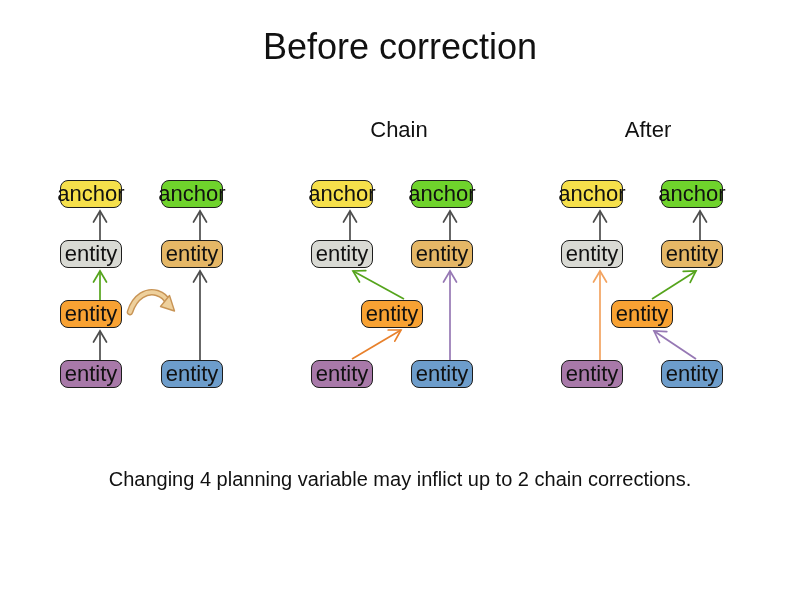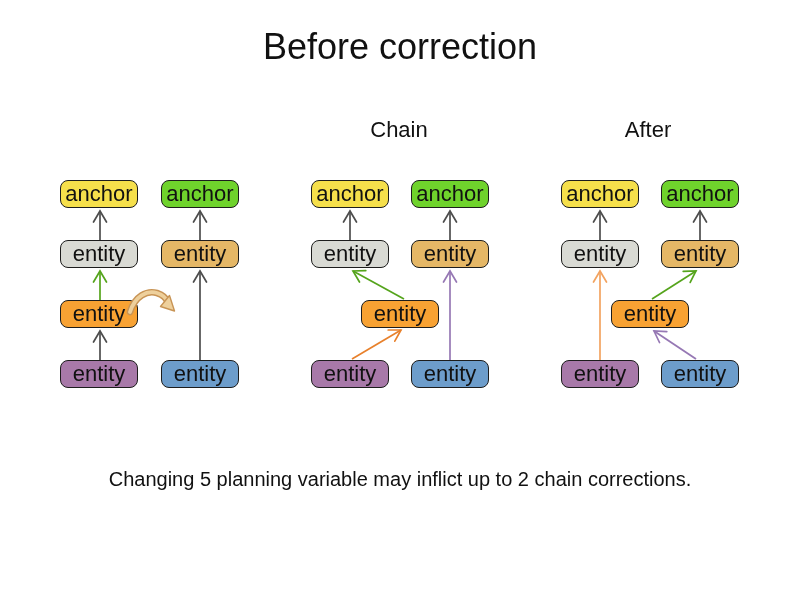--- a/index.html
+++ b/index.html
@@ -13,21 +13,21 @@
   }
   .caption{
     position:absolute;left:0;right:0;top:469px;text-align:center;
     font-size:20px;line-height:1;color:#111;
   }
   .group-label{
     position:absolute;width:140px;text-align:center;
     font-size:22px;line-height:1;color:#111;
   }
   .node{
-    position:absolute;width:78px;height:28px;box-sizing:border-box;
+    position:absolute;width:62px;height:28px;box-sizing:border-box;
     border:1.8px solid #1d1d1d;border-radius:8px;
     display:flex;align-items:center;justify-content:center;
     font-size:22px;line-height:1;color:#111;
   }
   .arrows{position:absolute;left:0;top:0;pointer-events:none;}
   .layer{position:absolute;left:0;top:0;width:100%;height:100%;}
 </style>
 </head>
 <body>
 
@@ -118,14 +118,14 @@
       </g>
       <g>
         <line x1="652" y1="299" x2="696" y2="271" stroke="#55A41C" stroke-width="1.7"></line>
         <path d="M690.2,282.4 L696,271 L683.2,271.4" fill="none" stroke="#55A41C" stroke-width="1.7" stroke-linecap="round"></path>
       </g>
       <g>
         <line x1="696" y1="359" x2="654" y2="331" stroke="#9678B4" stroke-width="1.7"></line>
         <path d="M666.8,331.7 L654,331 L659.5,342.5" fill="none" stroke="#9678B4" stroke-width="1.7" stroke-linecap="round"></path>
       </g>
     </svg>
-  <div class="caption">Changing 5 planning variable may inflict up to 2 chain corrections.</div>
+  <div class="caption">Changing 4 planning variable may inflict up to 2 chain corrections.</div>
 </div>
 
 </body></html>

